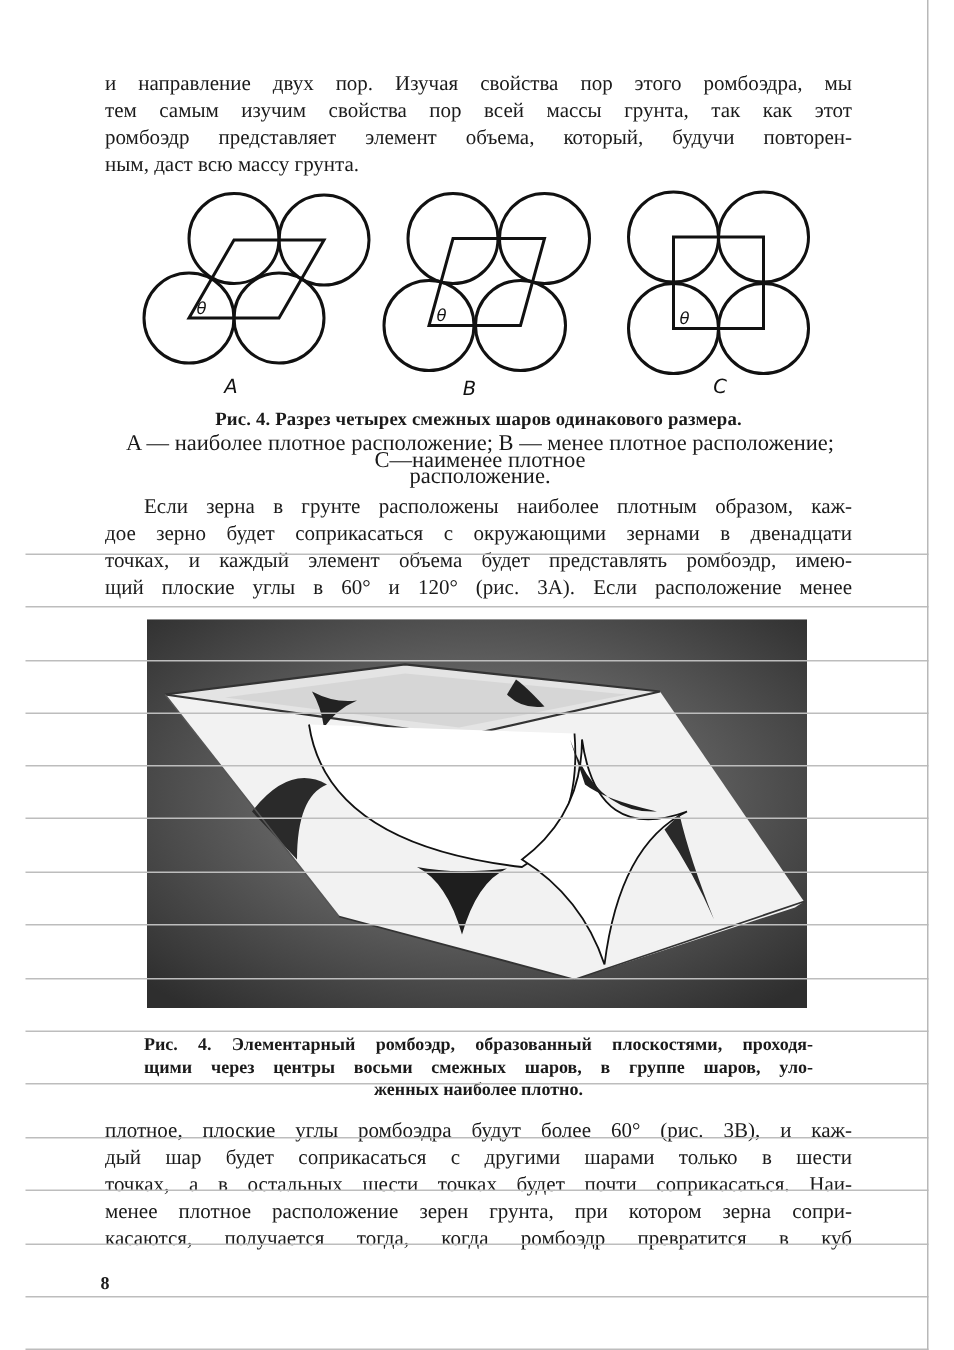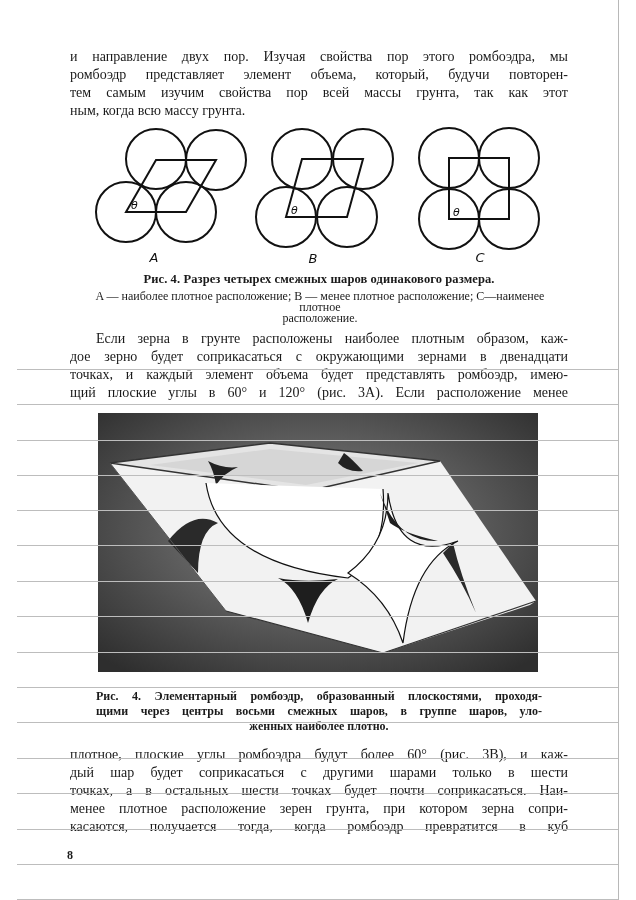--- a/index.html
+++ b/index.html
@@ -9,39 +9,39 @@
   .right-border { position: absolute; left: 618px; top: 0; width: 1px; height: 900px; background: #b8b8b8; }
   .para { position: absolute; left: 70px; width: 498px; font-size: 14px; line-height: 18px;
           text-align: justify; font-family: "Liberation Serif", "DejaVu Serif", serif; }
   .para .ln { display: block; white-space: nowrap; text-align-last: justify; text-align: justify; height: 18px; }
   .para .ln.last { text-align-last: left; }
   .para .ln.indent { padding-left: 26px; }
   .fig3 { position: absolute; left: 80px; top: 120px; width: 480px; height: 150px; }
   .caption-title { position: absolute; left: 70px; width: 498px; top: 272px; text-align: center;
                    font-size: 12.5px; font-weight: bold; font-family: "Liberation Serif", serif; letter-spacing: 0.1px; }
   .caption-legend { position: absolute; left: 80px; width: 480px; top: 291px; text-align: center;
-                    font-size: 12px; line-height: 11px; font-family: "Liberation Serif", serif; }
+                    font-size: 15px; line-height: 11px; font-family: "Liberation Serif", serif; }
   .photo { position: absolute; left: 98px; top: 413px; width: 440px; height: 259px; background: #3a3a3a; overflow: hidden; }
   .fig4cap { position: absolute; left: 96px; width: 446px; top: 689px; font-size: 12px; line-height: 15px;
              font-weight: bold; font-family: "Liberation Serif", serif; }
   .fig4cap .ln { display: block; white-space: nowrap; text-align: justify; text-align-last: justify; height: 15px; }
   .fig4cap .ln.center { text-align: left; text-align-last: center; }
   .pagenum { position: absolute; left: 67px; top: 848px; font-size: 12px; font-weight: bold; font-family: "Liberation Serif", serif; }
   .rule { position: absolute; left: 17px; width: 602px; height: 1px; background: #bdbdbd; }
 </style>
 </head>
 <body>
 
 <div class="page">
 
   <div class="para" style="top:48px;">
     <span class="ln">и направление двух пор. Изучая свойства пор этого ромбоэдра, мы</span>
+    <span class="ln">тем самым изучим свойства пор всей массы грунта, так как этот</span>
     <span class="ln">ромбоэдр представляет элемент объема, который, будучи повторен-</span>
-    <span class="ln">тем самым изучим свойства пор всей массы грунта, так как этот</span>
-    <span class="ln last">ным, когда всю массу грунта.</span>
+    <span class="ln last">ным, даст всю массу грунта.</span>
   </div>
 
   <div class="fig3">
     <svg width="480" height="150" viewBox="80 120 480 150" xmlns="http://www.w3.org/2000/svg">
       <g fill="none" stroke="#111" stroke-width="2">
 
         <g>
           <circle cx="126" cy="212" r="30"></circle>
           <circle cx="186" cy="212" r="30"></circle>
           <circle cx="156" cy="159" r="30"></circle>

